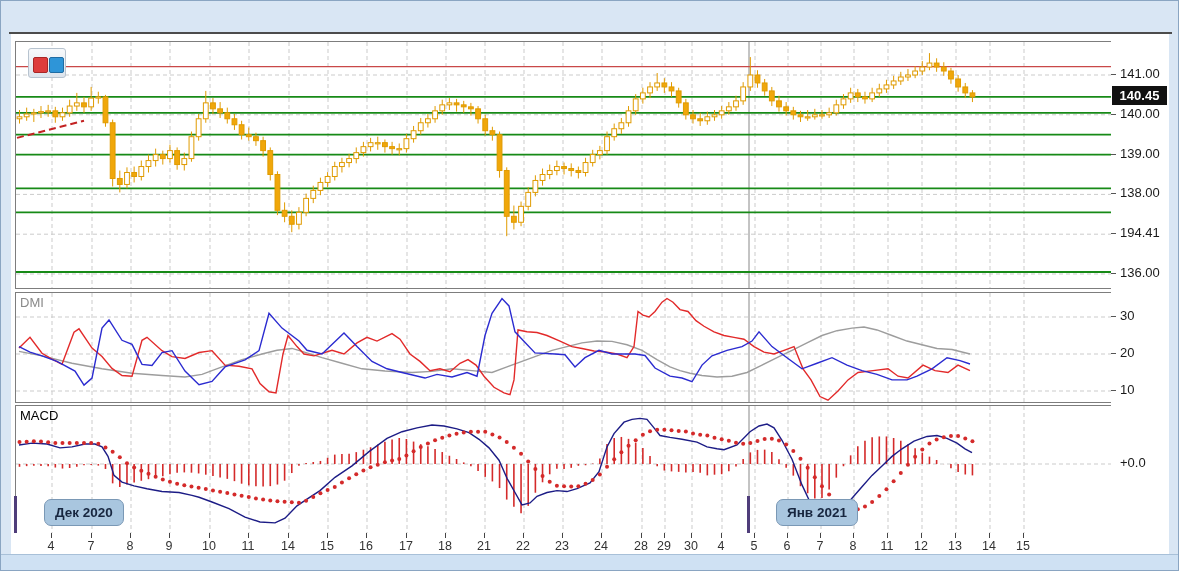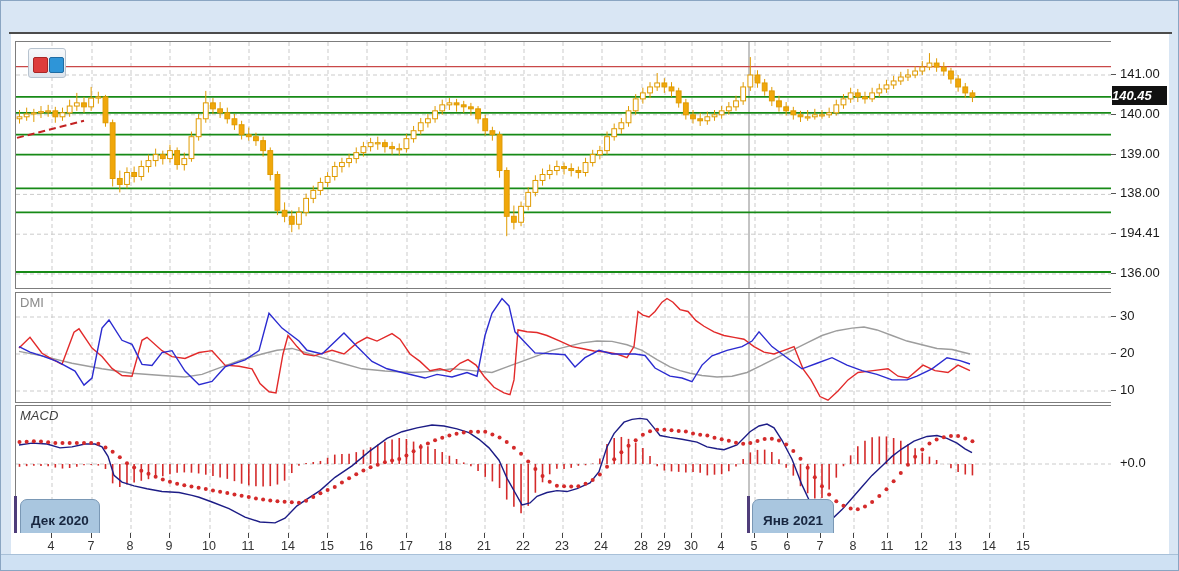--- a/index.html
+++ b/index.html
@@ -14,25 +14,25 @@
   .tb-btn .x1,.tb-btn .x2{position:absolute;left:7px;top:7px;width:12px;height:3px;background:#8392a2;border-radius:1px;}
   .x1{transform:rotate(45deg);}.x2{transform:rotate(-45deg);}
   .title-sep{position:absolute;left:8px;top:31px;width:1163px;height:2px;background:#4c4c4c;}
   .client{position:absolute;left:10px;top:33px;width:1158px;height:520px;background:#ffffff;}
   .panel{position:absolute;left:14px;width:1096px;border:1px solid #7d7d7d;box-sizing:content-box;background:#fff;}
   .panel svg{display:block;}
   .pane-label{position:absolute;left:4px;top:2px;font-size:13px;}
   .gutter{position:absolute;left:1110px;top:33px;width:58px;height:520px;background:#fff;}
   .gut-lbl{position:absolute;left:9px;font-size:13px;color:#1a1a1a;white-space:nowrap;}
   .gut-tick{position:absolute;left:0px;width:5px;height:1px;background:#555;}
-  .price-tag{position:absolute;left:1px;width:55px;height:19px;background:#111;color:#fff;font-size:13px;font-weight:bold;line-height:19px;font-style:italic;}
+  .price-tag{position:absolute;left:1px;width:55px;height:19px;background:#111;color:#fff;font-size:13px;font-weight:bold;text-align:center;line-height:19px;}
   .timeaxis{position:absolute;left:14px;top:532px;width:1096px;height:21px;background:#fff;}
   .t-tick{position:absolute;top:0;width:1px;height:5px;background:#444;}
   .t-lbl{position:absolute;top:6px;transform:translateX(-50%);font-size:12.5px;color:#333;}
-  .month-tag{position:absolute;top:498px;height:25px;line-height:25px;padding:8px 10px;background:#a9c6df;border:1px solid #7a98b5;border-radius:7px;font-size:13.5px;font-weight:bold;color:#17263f;}
+  .month-tag{position:absolute;top:498px;height:25px;line-height:25px;padding:0 10px;background:#a9c6df;border:1px solid #7a98b5;border-radius:7px;font-size:13.5px;font-weight:bold;color:#17263f;margin-left:24px;}
   .month-stub{position:absolute;top:495px;width:3px;height:37px;background:#4f3d7a;}
   .minitoolbar{position:absolute;left:27px;top:47px;width:36px;height:28px;background:linear-gradient(#f7f9fb,#dde4ec);border:1px solid #b7c3cf;border-radius:3px;}
   .sqbtn{position:absolute;top:8px;width:13px;height:14px;border-radius:2px;cursor:pointer;}
   .bottomstrip{position:absolute;left:0;top:553px;width:100%;height:18px;background:#cfe1f3;border-top:1px solid #a8c0d8;}
 </style>
 </head>
 <body>
 
 <div class="window">
 
@@ -697,21 +697,21 @@
         <circle cx="899.125" cy="50.6375" r="2" fill="#d42a2a"></circle>
         <circle cx="906.29" cy="43.474500000000035" r="2" fill="#d42a2a"></circle>
         <circle cx="913.455" cy="37.60064999999997" r="2" fill="#d42a2a"></circle>
         <circle cx="920.62" cy="33.5166" r="2" fill="#d42a2a"></circle>
         <circle cx="927.785" cy="31.36627500000001" r="2" fill="#d42a2a"></circle>
         <circle cx="934.95" cy="30.074749999999995" r="2" fill="#d42a2a"></circle>
         <circle cx="942.115" cy="29.897218750000004" r="2" fill="#d42a2a"></circle>
         <circle cx="949.28" cy="32.463999999999984" r="2" fill="#d42a2a"></circle>
         <circle cx="956.445" cy="35.2" r="2" fill="#d42a2a"></circle>
       </svg>
-    <span class="pane-label" style="color:#404040;font-style:italic;">MACD</span>
+    <span class="pane-label" style="color:#000000;">MACD</span>
   </div>
 
   <div class="month-stub" style="left:13px;"></div>
   <div class="month-stub" style="left:746px;"></div>
   <div class="month-tag" style="left:19px;">Дек 2020</div>
   <div class="month-tag" style="left:751px;">Янв 2021</div>
 
   <div class="gutter" id="gutter">
     <div class="price-tag" id="price-tag" style="top: 52.39px;">140.45</div>
     <div class="gut-lbl" id="macd-zero-lbl" style="top: 421px;">+0.0</div>

